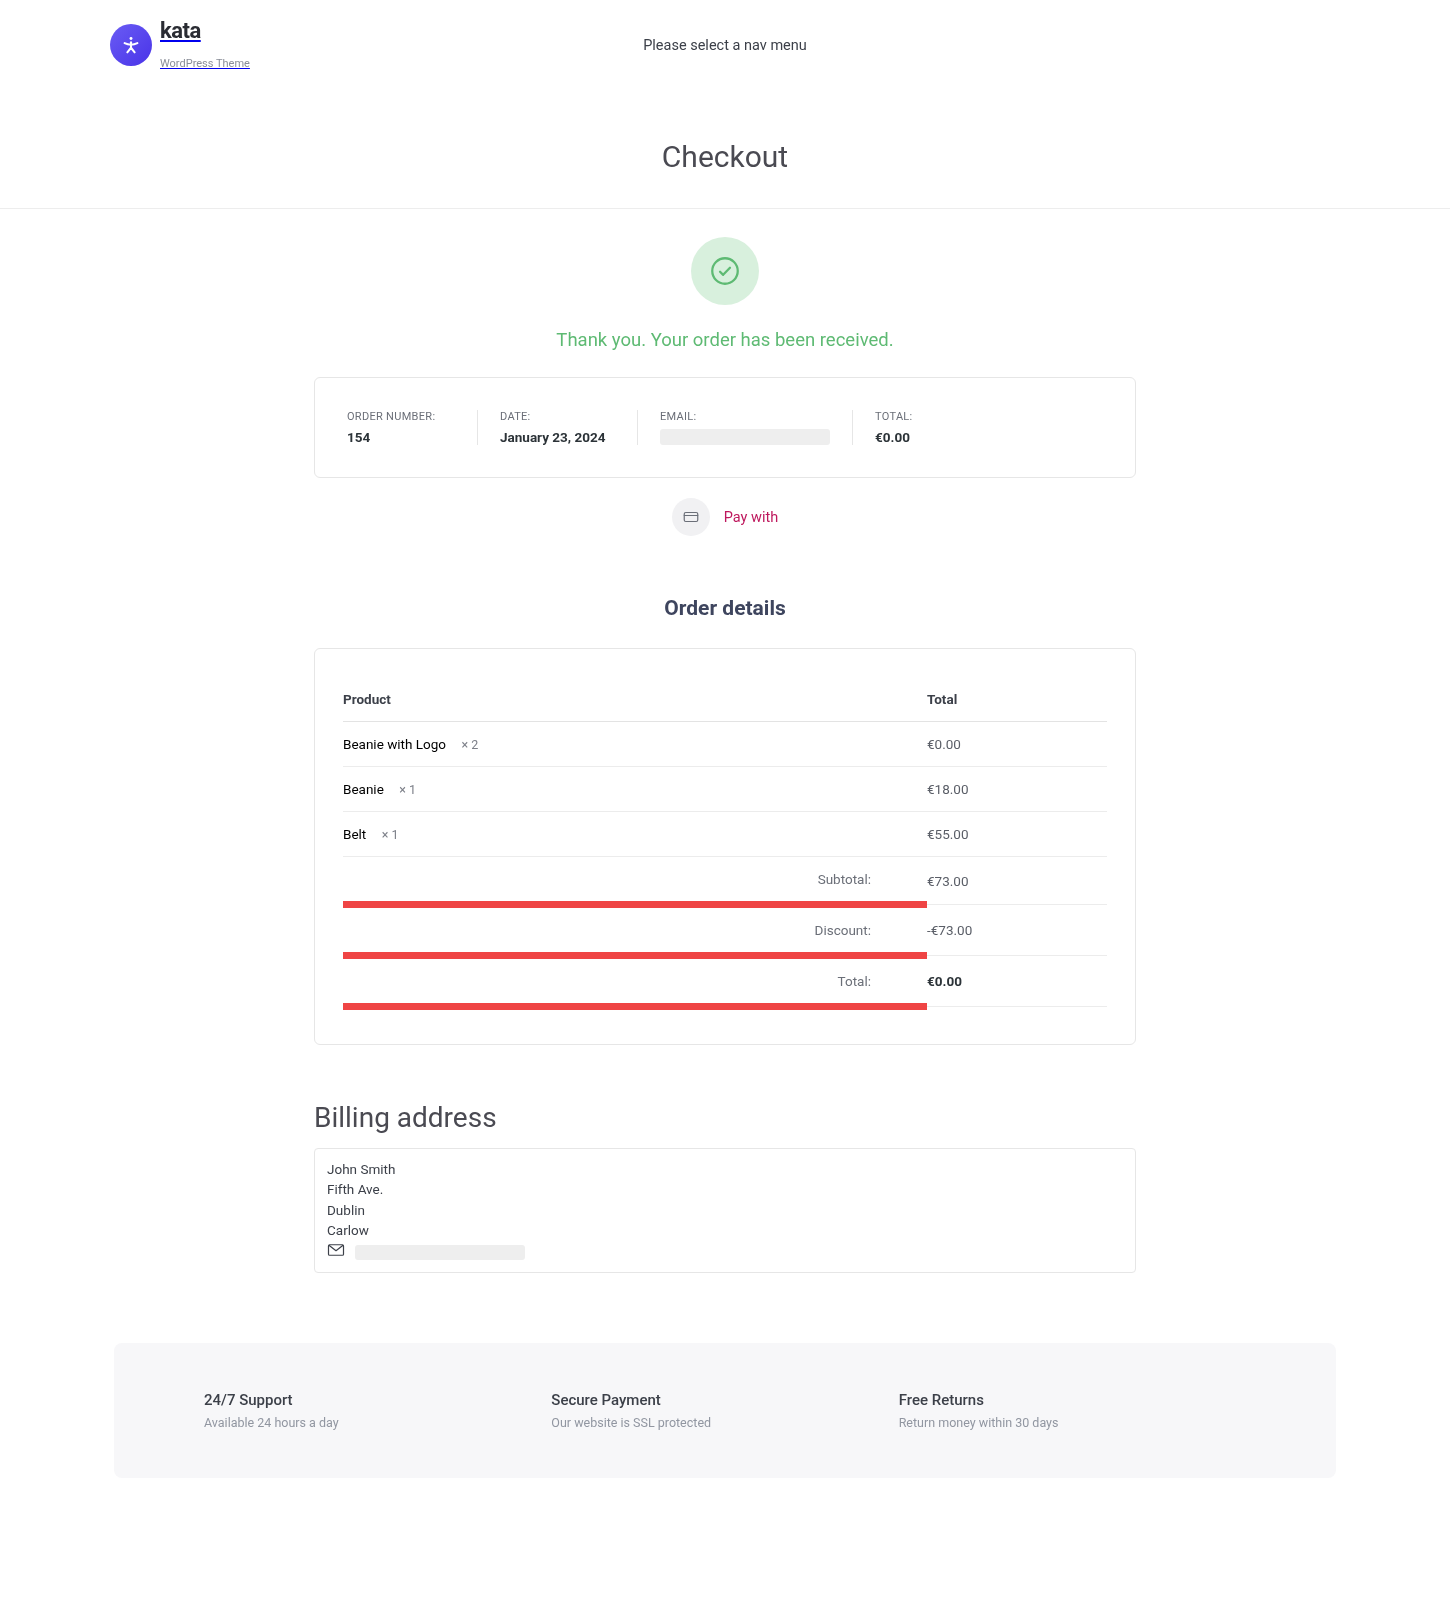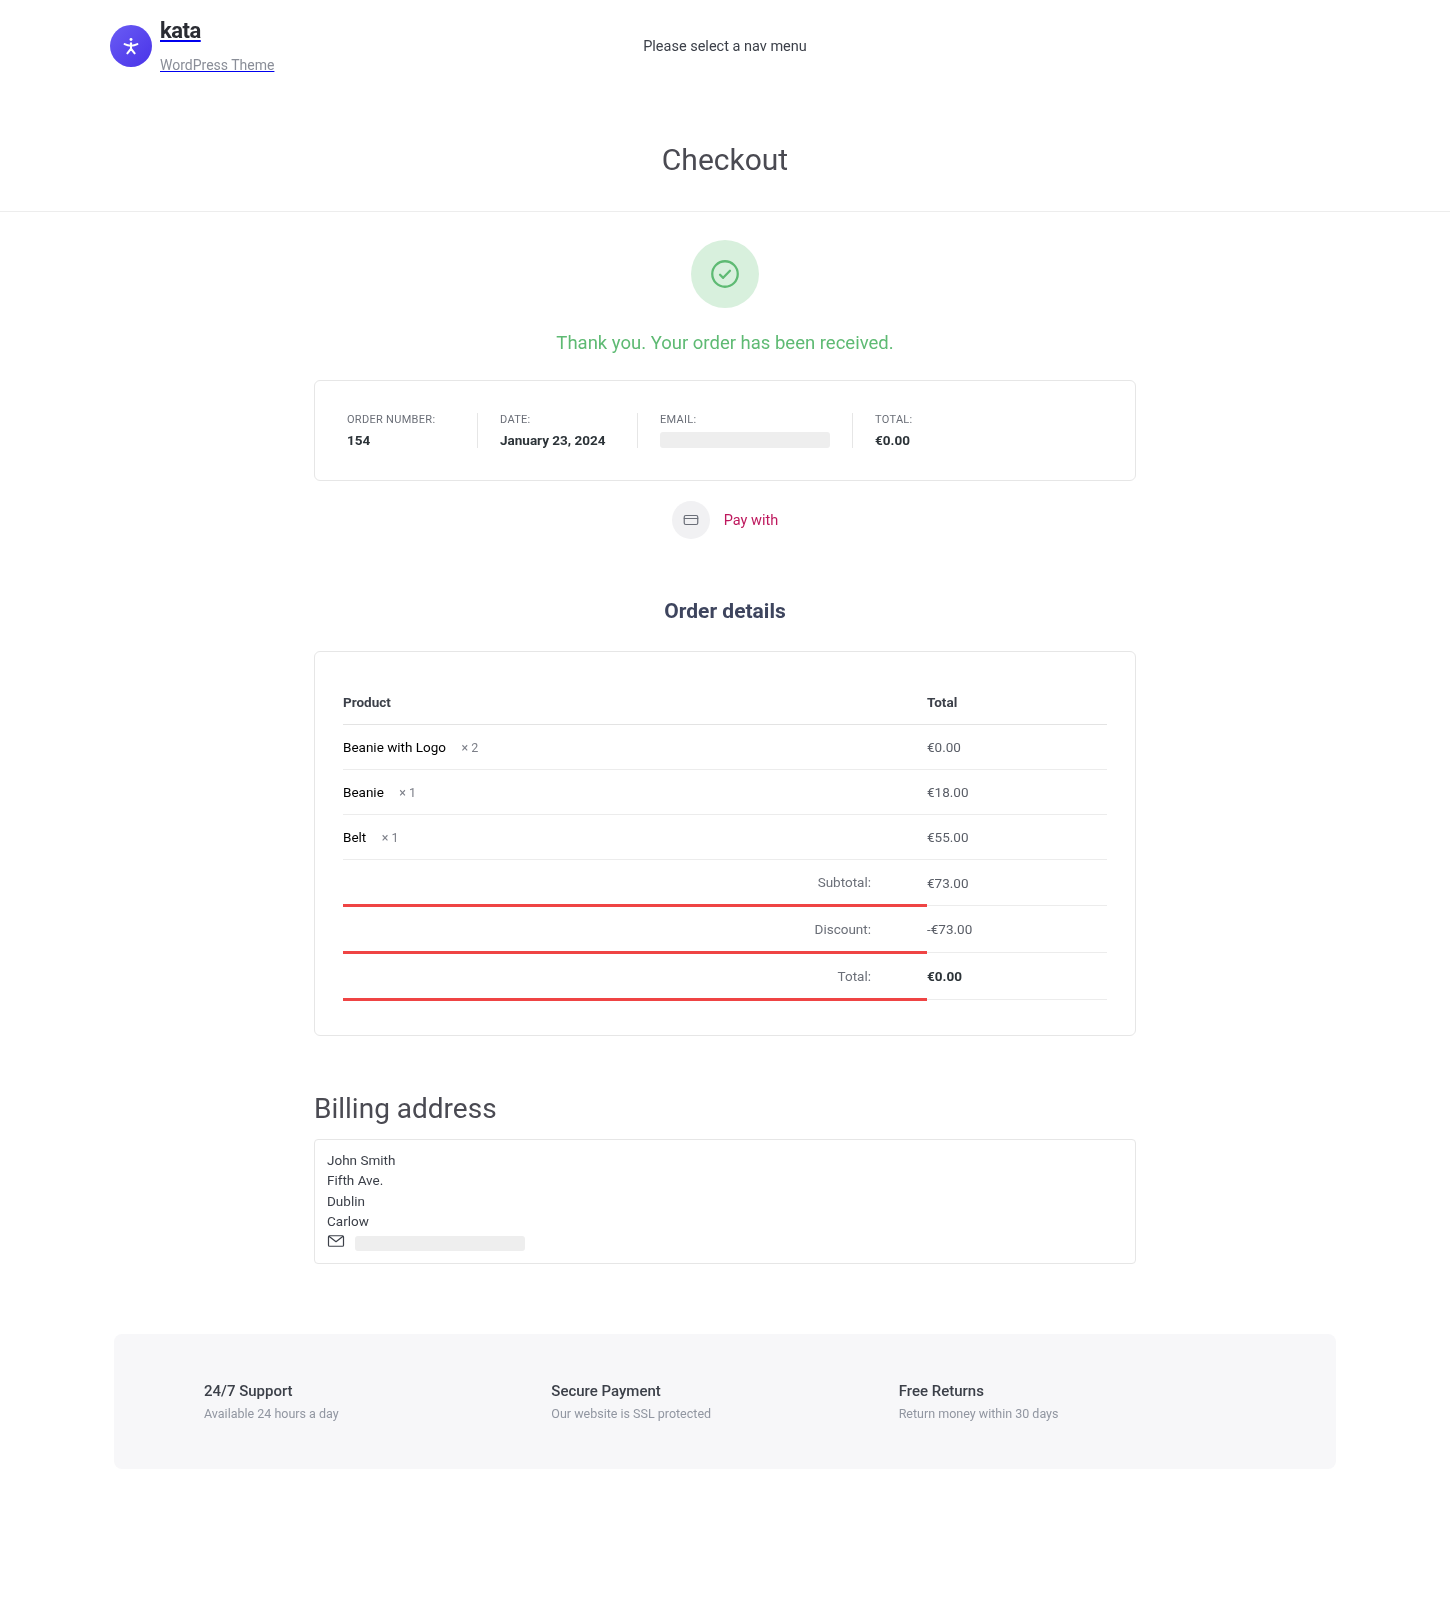--- a/index.html
+++ b/index.html
@@ -16,21 +16,21 @@
       position: relative;
     }
     .logo-wrap { display: flex; align-items: center; gap: 8px; }
     .logo-circle {
       width: 42px; height: 42px; border-radius: 50%;
       background: linear-gradient(135deg, #6a5cf4, #4933e8);
       display: flex; align-items: center; justify-content: center;
     }
     .logo-text { display: flex; flex-direction: column; line-height: 1; }
     .logo-name { font-size: 22px; font-weight: 700; letter-spacing: -0.5px; color: #2a2c33; }
-    .logo-sub { font-size: 14px; color: #8a8e98; margin-top: 16px; }
+    .logo-sub { font-size: 11px; color: #8a8e98; margin-top: 16px; }
     .nav-msg {
       position: absolute; left: 50%; top: 50%; transform: translate(-50%, -50%);
       color: #3c4049; font-size: 14.5px;
     }
     .page-title {
       text-align: center; font-size: 30px; font-weight: 400;
       color: #4a4a52; margin: 50px 0 34px;
     }
     .divider { border-top: 1px solid #ededed; }
     .content { max-width: 822px; margin: 0 auto; padding: 28px 0 70px; }
@@ -70,21 +70,21 @@
       border: 1px solid #e6e6e6; border-radius: 6px;
       padding: 28px 28px 34px;
     }
     .details-table { width: 100%; border-collapse: collapse; }
     .details-table th, .details-table td { text-align: left; padding: 14px 0; font-size: 13.5px; }
     .details-table thead th { font-weight: 700; color: #3c4049; border-bottom: 1px solid #e3e3e3; }
     .details-table thead th:last-child { text-align: left; }
     .details-table tbody td { border-bottom: 1px solid #ececec; color: #5a5e67; }
     .product-link { color: #000000; text-decoration: none; margin-right: 12px; }
     .qty { color: #7c7f88; font-size: 12.5px; }
-    .details-table tfoot th { text-align: right; font-weight: 400; color: #6b6f78; padding-right: 56px; border-bottom: 3px solid #ef4444; font-size: 13.5px;}
+    .details-table tfoot th { text-align: right; font-weight: 400; color: #6b6f78; padding-right: 56px; border-bottom: 7px solid #ef4444; font-size: 13.5px;}
     .details-table tfoot td { border-bottom: 1px solid #ececec; color: #5a5e67; font-size: 13.5px;}
     .details-table tfoot tr:last-child th { font-weight: 400; color: #6b6f78; }
     .details-table tfoot tr:last-child td { font-weight: 700; color: #2c3338; }
     .col-total { width: 180px; }
     .billing-heading {
       font-size: 28px; font-weight: 400; color: #4a4a52; margin: 56px 0 14px;
     }
     .billing-box {
       border: 1px solid #e6e6e6; border-radius: 4px;
       padding: 10px 12px; font-style: normal;

